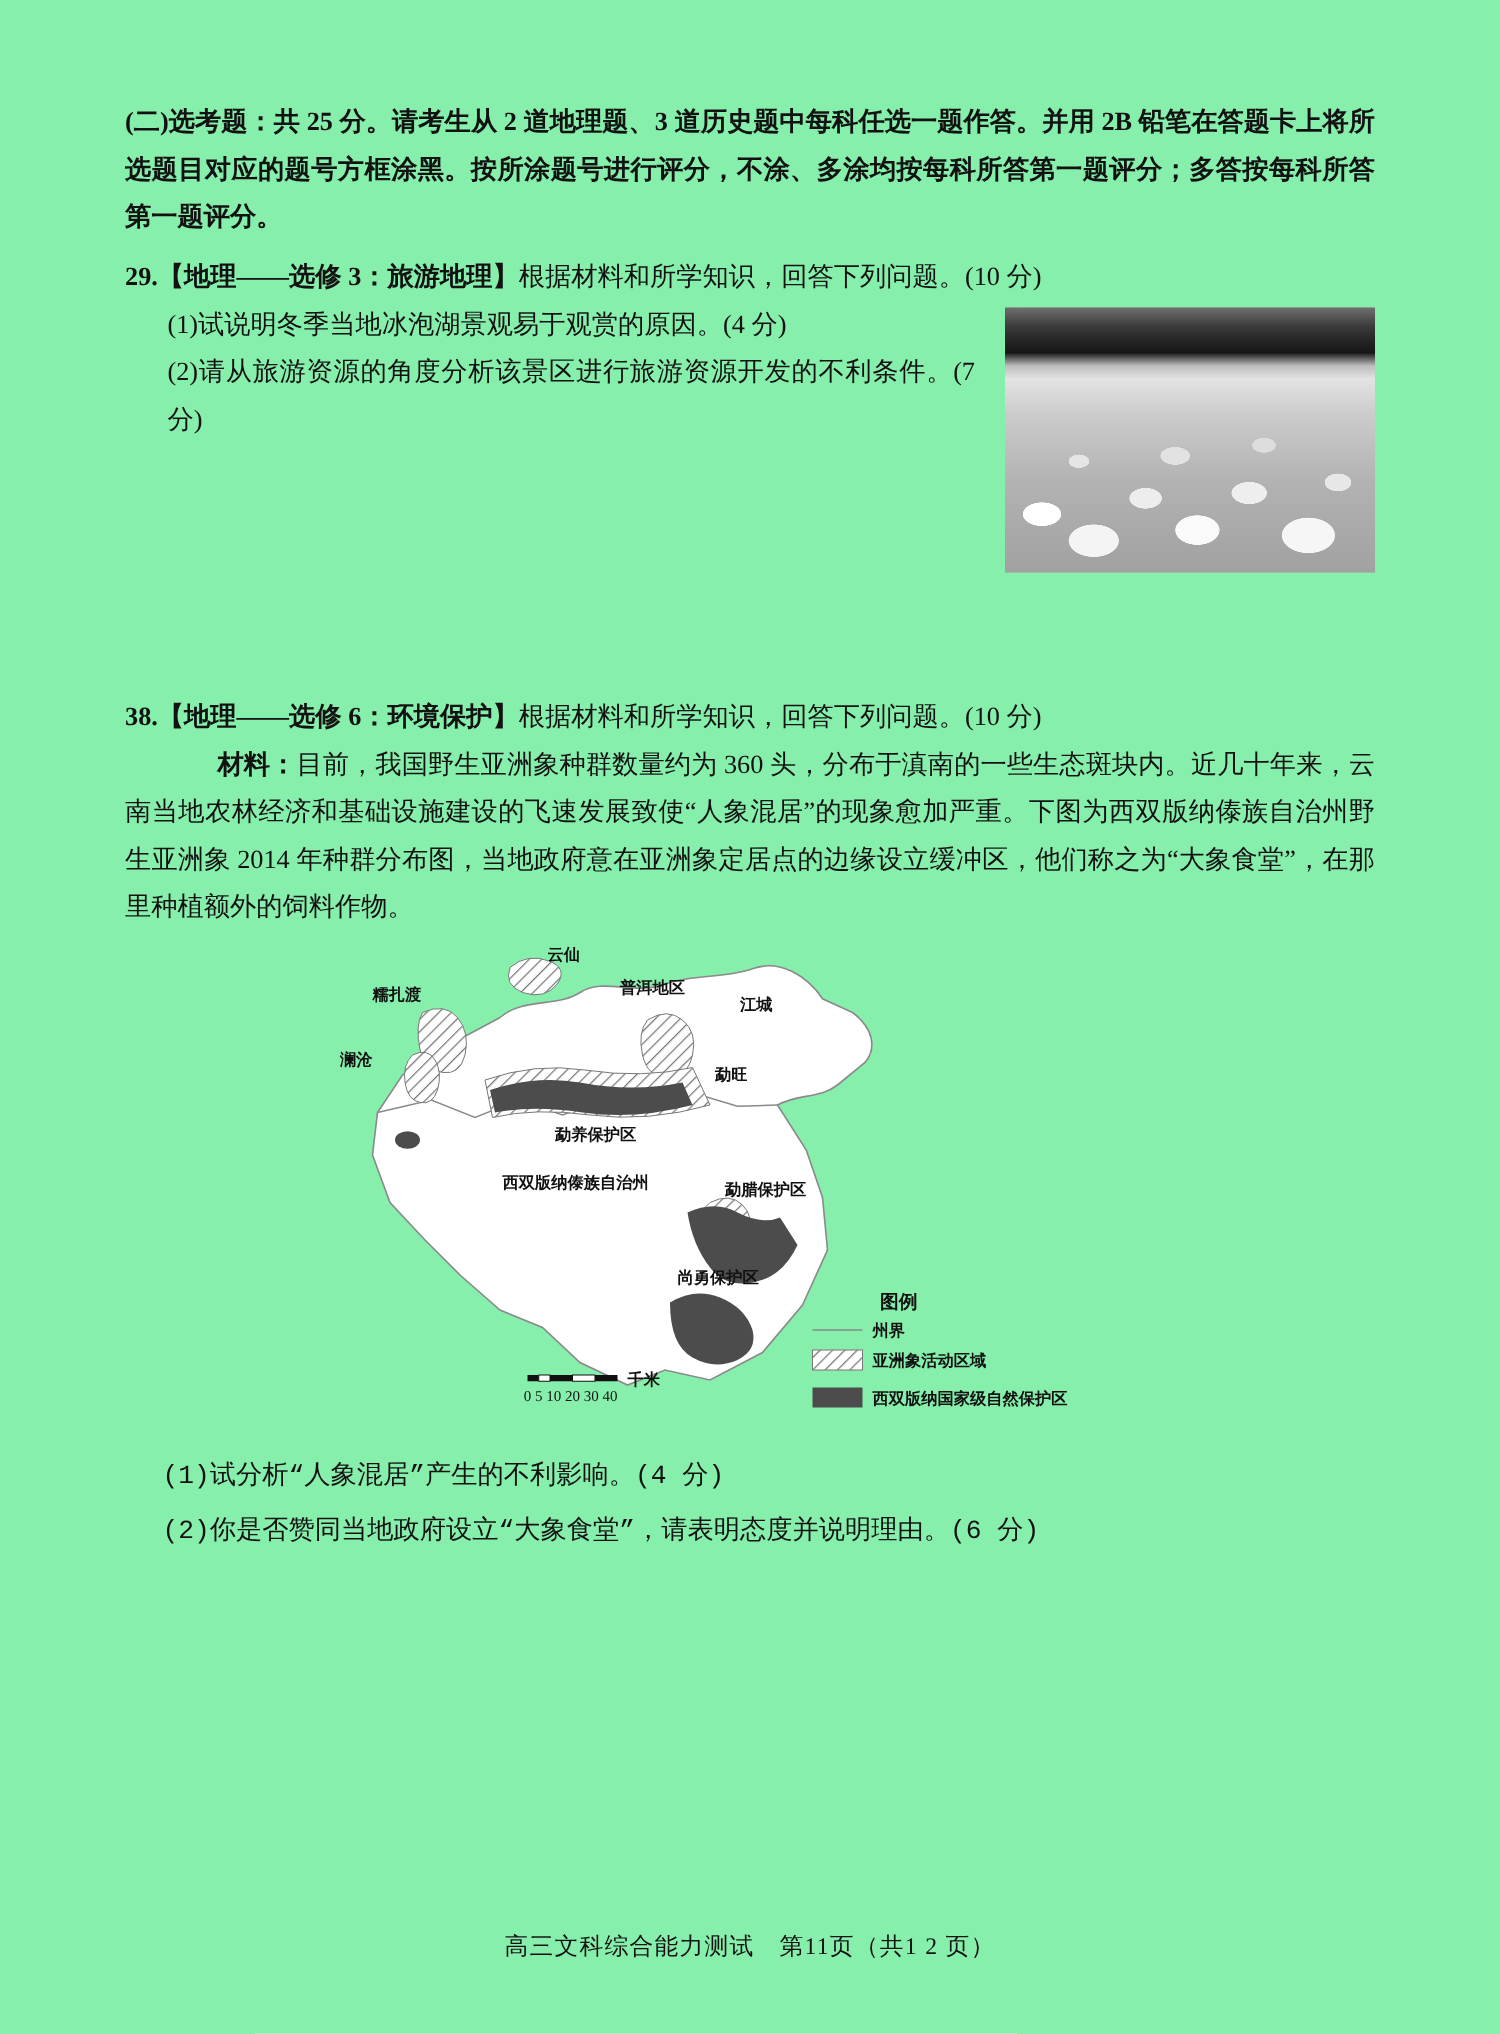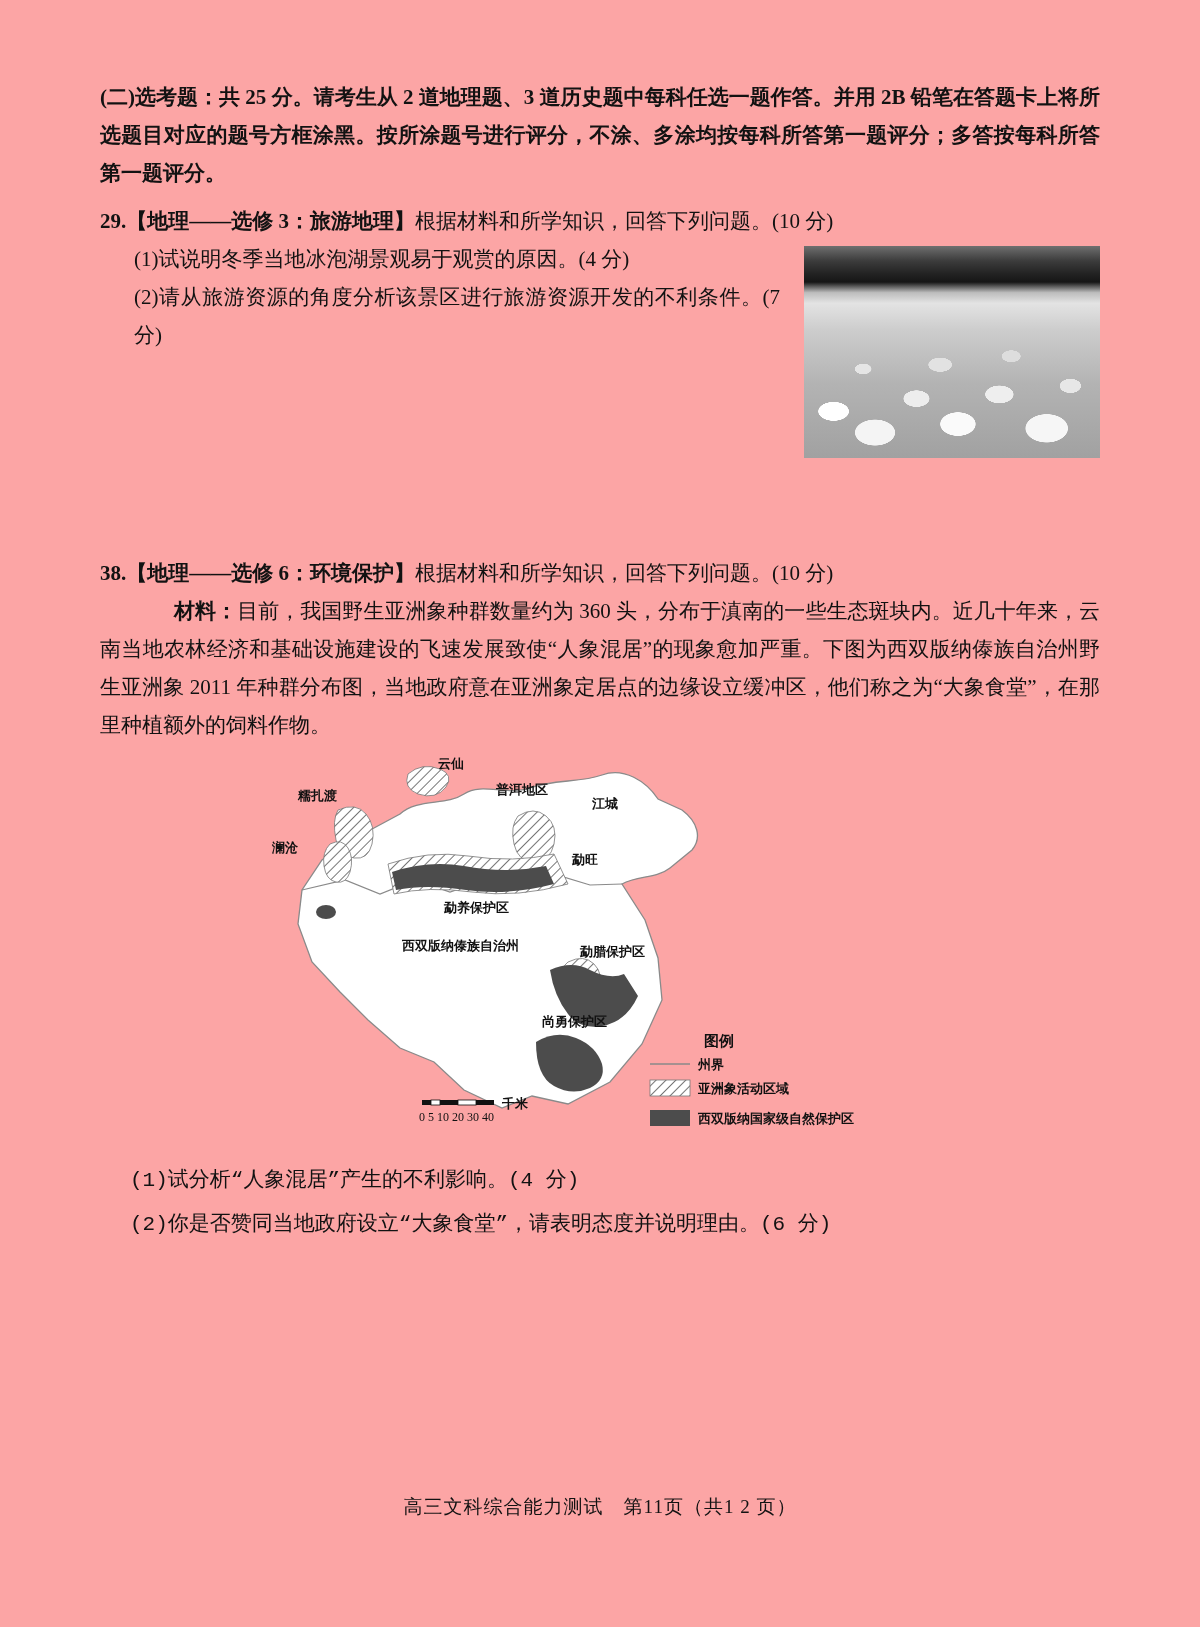--- a/index.html
+++ b/index.html
@@ -1,17 +1,17 @@
 <!DOCTYPE html>
 <html><head>
 <meta charset="utf-8">
 <style>
   html,body{margin:0;padding:0;background:#e8e8e8;}
   .page{
-    width:1200px;height:1627px;position:relative;background:#fca5a5;
+    width:1200px;height:1627px;position:relative;background:#86efac;
     margin:0 auto;color:#121212;
     font-family:"Liberation Serif","DejaVu Serif",serif;
     overflow:hidden;
   }
   .content{padding:78px 100px 0 100px;}
   p{margin:0;font-size:21px;line-height:38px;text-align:justify;}
   .bold{font-weight:bold;}
   .intro{font-weight:bold;}
   .q-title{margin-top:10px;}
   .q-body{margin-left:34px;}
@@ -32,21 +32,21 @@
       radial-gradient(ellipse 16px 10px at 70% 52%, #dddddd 0 58%, rgba(255,255,255,0) 60%),
       radial-gradient(ellipse 14px 9px at 20% 58%, #e5e5e5 0 58%, rgba(255,255,255,0) 60%),
       linear-gradient(180deg,#6f6f6f 0%,#3c3c3c 7%,#232323 13%,#161616 17%,#bdbdbd 22%,#e3e3e3 27%,#cccccc 40%,#b3b3b3 65%,#a1a1a1 100%);
   }
   .q43{margin-bottom:86px;}
   .q43::after{content:"";display:block;clear:both;}
   .map-wrap{margin:8px 0 4px 150px;width:690px;}
   .subqs{margin-left:30px;margin-top:6px;}
   .subqs p{margin-bottom:6px;font-family:Liberation Mono, monospace;}
   .footer{
-    position:absolute;left:0;right:0;top:1494px;text-align:center;
+    position:absolute;left:0;right:0;top:1544px;text-align:center;
     font-size:19px;letter-spacing:1px;
   }
   svg text{font-family:"Liberation Serif","DejaVu Serif",serif;fill:#111;}
   .map-label{font-size:13px;font-weight:bold;}
   .legend-label{font-size:13px;font-weight:bold;}
   .scale-text{font-size:12px;}
 </style>
 </head>
 <body>
 
@@ -59,21 +59,21 @@
       <p class="q-title"><span class="bold">29.</span><span class="bold">【地理——选修 3：旅游地理】</span><span>根据材料和所学知识，回答下列问题。(10 分)</span></p>
       <div class="q-body">
         <div class="photo"></div>
         <p>(1)试说明冬季当地冰泡湖景观易于观赏的原因。(4 分)</p>
         <p>(2)请从旅游资源的角度分析该景区进行旅游资源开发的不利条件。(7 分)</p>
       </div>
     </div>
 
     <div class="q44">
       <p class="q-title"><span class="bold">38.</span><span class="bold">【地理——选修 6：环境保护】</span><span>根据材料和所学知识，回答下列问题。(10 分)</span></p>
-      <p class="material-44"><span class="bold">材料：</span><span>目前，我国野生亚洲象种群数量约为 360 头，分布于滇南的一些生态斑块内。近几十年来，云南当地农林经济和基础设施建设的飞速发展致使“人象混居”的现象愈加严重。下图为西双版纳傣族自治州野生亚洲象 2011 年种群分布图，当地政府意在亚洲象定居点的边缘设立缓冲区，他们称之为“大象食堂”，在那里种植额外的饲料作物。</span></p>
+      <p class="material-44"><span class="bold">材料：</span><span>目前，我国野生亚洲象种群数量约为 360 头，分布于滇南的一些生态斑块内。近几十年来，云南当地农林经济和基础设施建设的飞速发展致使“人象混居”的现象愈加严重。下图为西双版纳傣族自治州野生亚洲象 2014 年种群分布图，当地政府意在亚洲象定居点的边缘设立缓冲区，他们称之为“大象食堂”，在那里种植额外的饲料作物。</span></p>
 
       <div class="map-wrap">
         <svg width="690" height="400" viewBox="0 0 690 400">
           <defs>
             <pattern id="hatch" width="7" height="7" patternUnits="userSpaceOnUse" patternTransform="rotate(45)">
               <rect width="7" height="7" fill="#ffffff"></rect>
               <line x1="0" y1="0" x2="0" y2="7" stroke="#777777" stroke-width="2"></line>
             </pattern>
           </defs>
 

